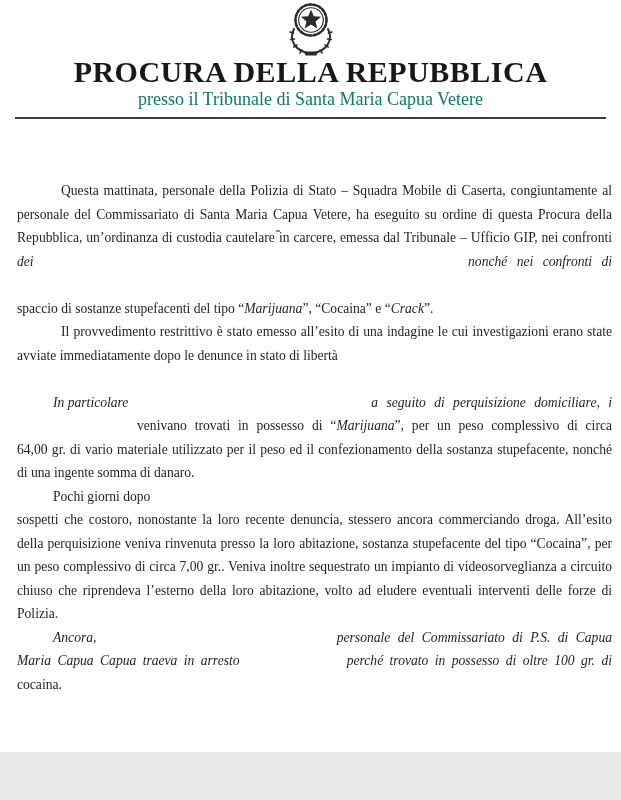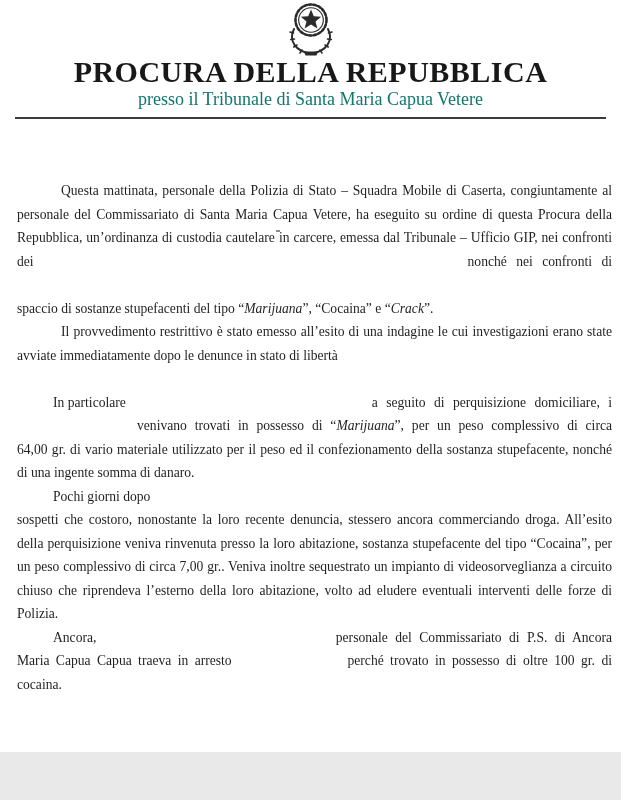--- a/index.html
+++ b/index.html
@@ -25,21 +25,21 @@
     letter-spacing:0.6px;margin-top:88px;line-height:24px;color:#181818;
   }
   .speck{position:absolute;left:276px;top:230px;width:4px;height:2px;background:#8d8d8d;}
   .docbody{
     margin:60px 9px 0 17px; 
     font-size:13.6px;
   }
   .line{height:23.5px;line-height:23.5px;overflow:hidden;}
   .line.justify{text-align:justify;text-align-last:justify;}
   .line.left{text-align:left;}
-  .line.split{display:flex;justify-content:space-between;}
+  .line.split{display:flex;justify-content:space-between;font-style:italic;}
   .line.gap,.line.inline-gap{display:flex;}
   .ind,.spacer{display:inline-block;height:1px;flex:none;}
   .fill{flex:1 1 auto;display:block;text-align:justify;text-align-last:justify;}
   .it{font-style:italic;}
 </style>
 </head>
 <body>
 
 <div class="page">
 
@@ -93,21 +93,21 @@
         <span><span>Pochi giorni dopo</span></span>
         <span class="spacer" style="width: 40px;"></span>
       </div>
       <div class="line justify"><span>sospetti che costoro, nonostante la loro recente denuncia, stessero ancora commerciando droga. All’esito</span></div>
       <div class="line justify"><span>della perquisizione veniva rinvenuta presso la loro abitazione, sostanza stupefacente del tipo “Cocaina”, per</span></div>
       <div class="line justify"><span>un peso complessivo di circa 7,00 gr.. Veniva inoltre sequestrato un impianto di videosorveglianza a circuito</span></div>
       <div class="line justify"><span>chiuso che riprendeva l’esterno della loro abitazione, volto ad eludere eventuali interventi delle forze di</span></div>
       <div class="line left"><span>Polizia.</span></div>
       <div class="line split">
         <span><span class="ind" style="width: 36px;"></span><span>Ancora,</span></span>
-        <span style="word-spacing: 4px;"><span>personale del Commissariato di P.S. di Ancora</span></span>
+        <span style="word-spacing: 4px;"><span>personale del Commissariato di P.S. di Capua</span></span>
       </div>
       <div class="line split">
         <span style="word-spacing: 3px;"><span>Maria Capua Capua traeva in arresto</span></span>
         <span style="word-spacing: 3px;"><span>perché trovato in possesso di oltre 100 gr. di</span></span>
       </div>
       <div class="line left"><span>cocaina.</span></div>
     </div>
 
 </div>
 

